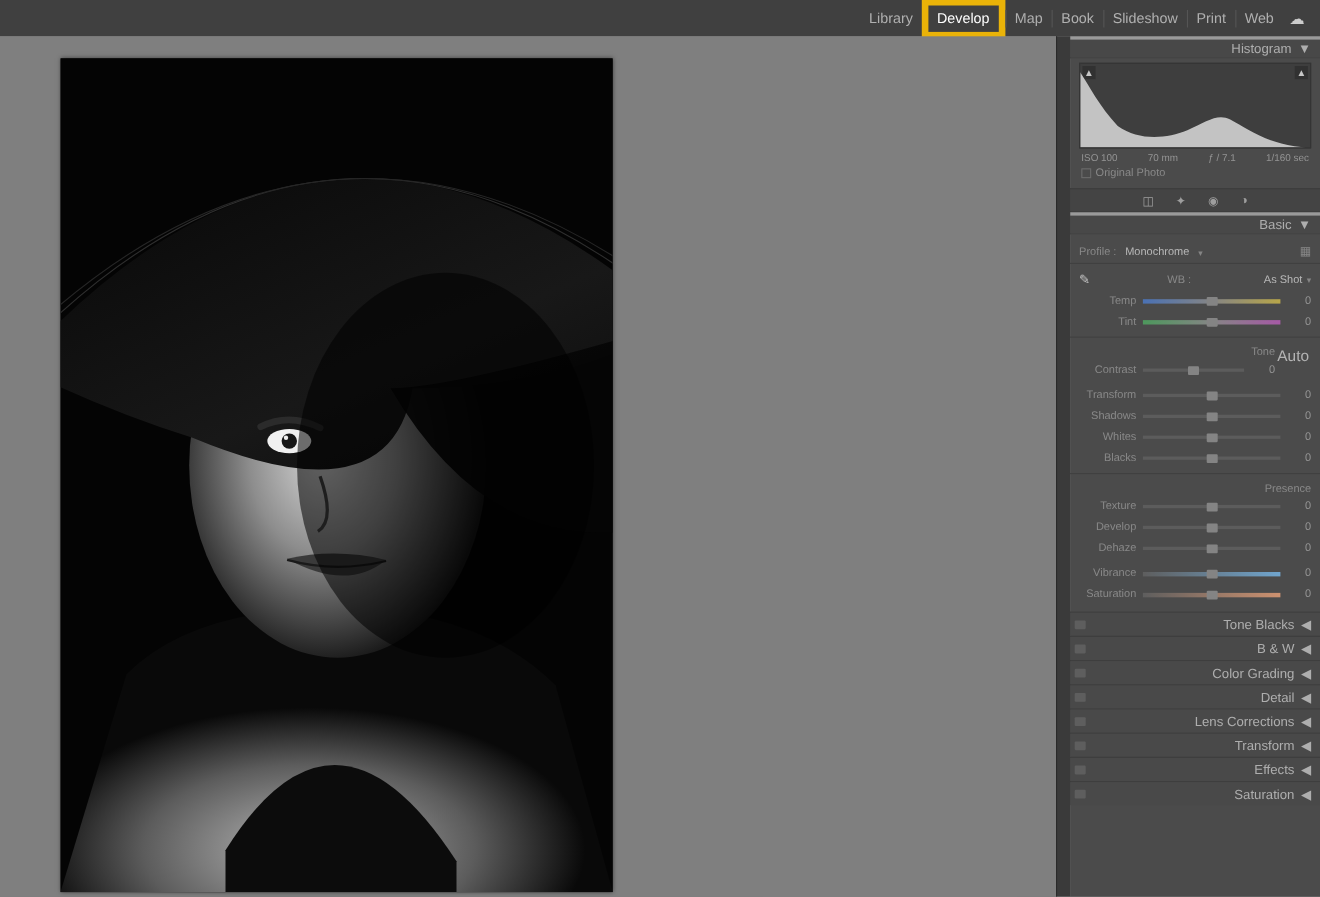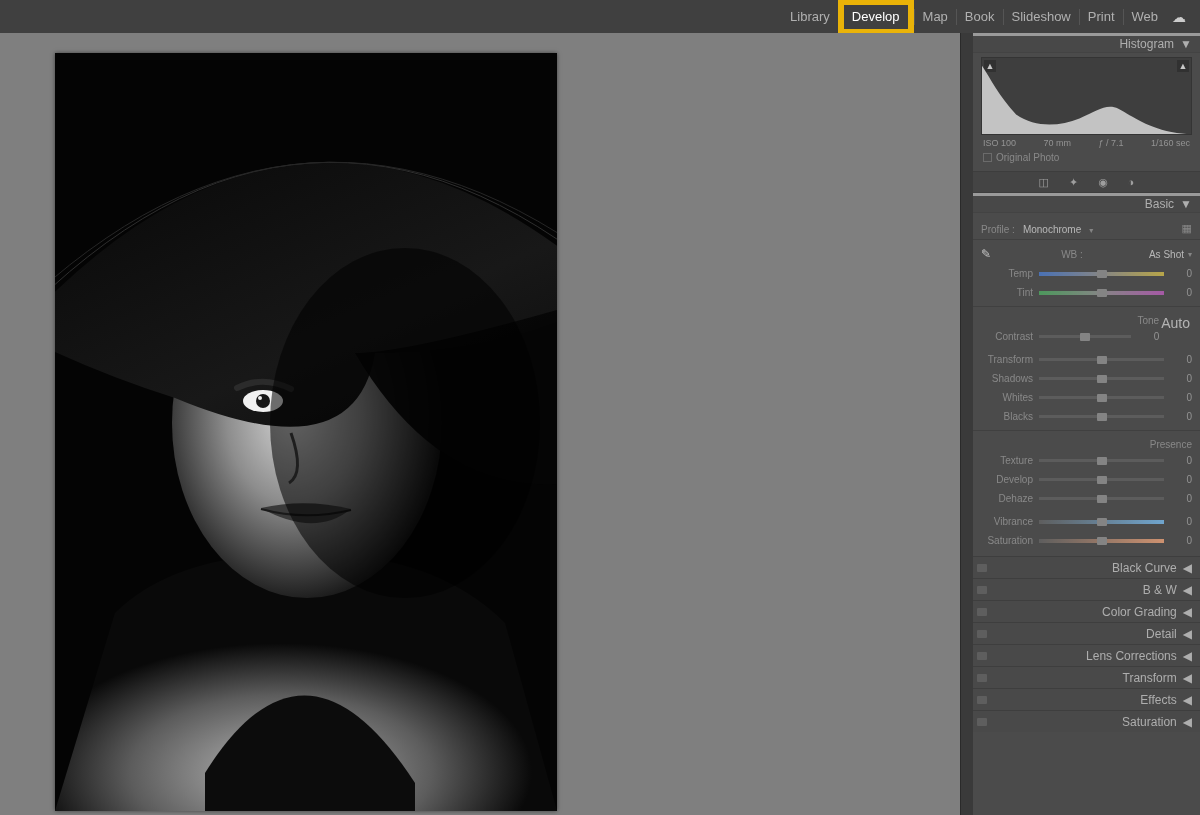--- a/index.html
+++ b/index.html
@@ -284,21 +284,21 @@
             <div class="bar grad-sat"></div>
             <div class="handle" style="left:50%"></div>
           </div>
           <span class="val">0</span>
         </div>
     </div>
 
     <div id="collapsed-container">
         <div class="collapsed-row">
           <span class="sw"></span>
-          <span>Black Curve</span>
+          <span>Tone Blacks</span>
           <span class="tri-left">◀</span>
         </div>
         <div class="collapsed-row">
           <span class="sw"></span>
           <span>B &amp; W</span>
           <span class="tri-left">◀</span>
         </div>
         <div class="collapsed-row">
           <span class="sw"></span>
           <span>Color Grading</span>

